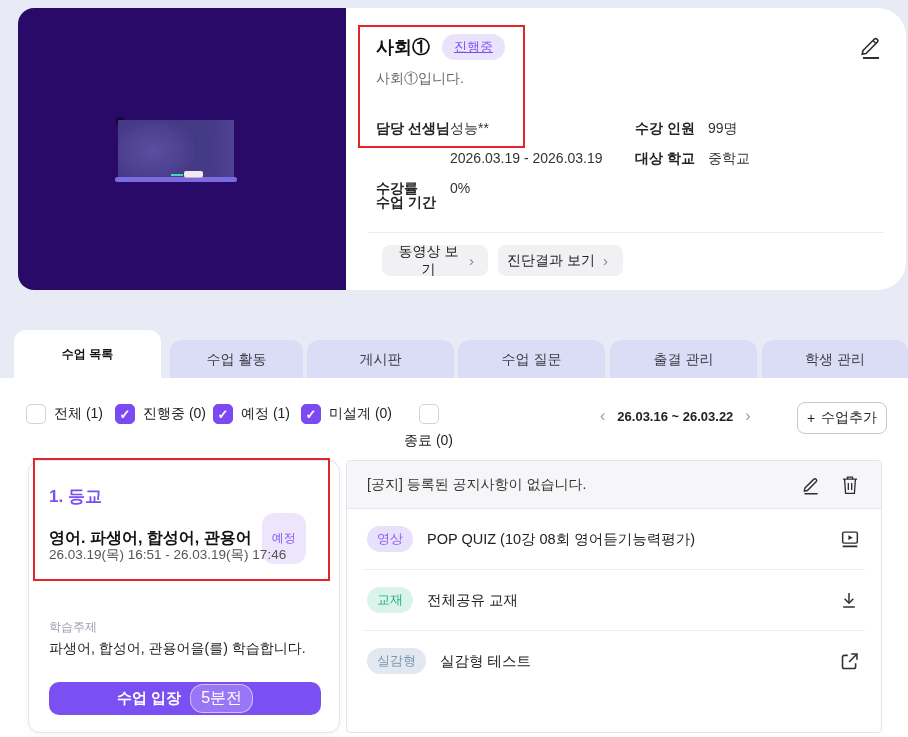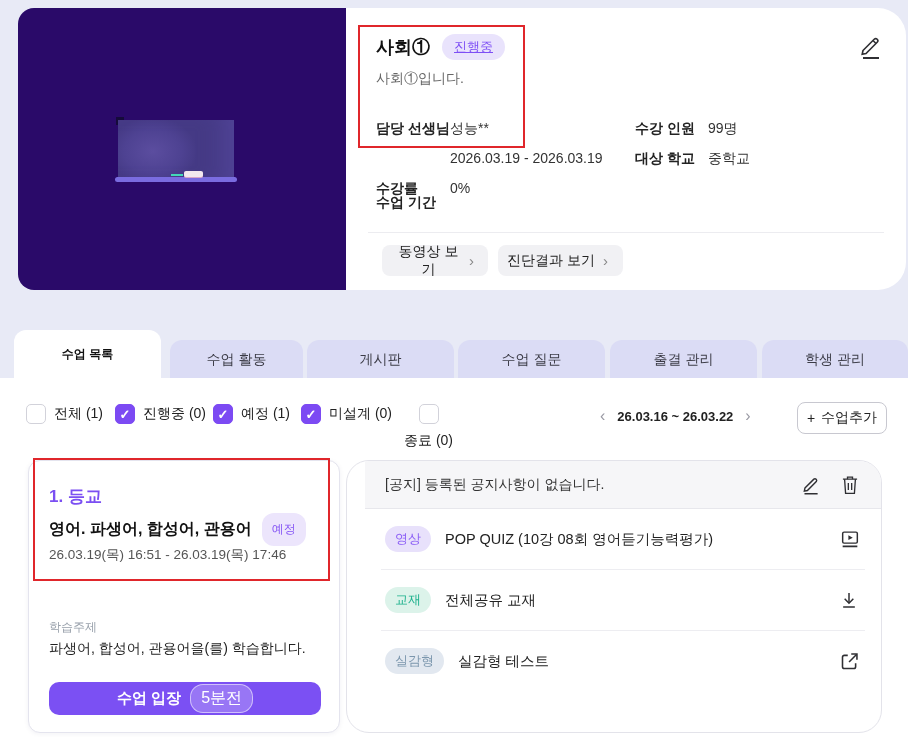--- a/index.html
+++ b/index.html
@@ -67,36 +67,36 @@
              display:flex; align-items:center; justify-content:center; gap:6px; cursor:pointer;
              font-family:"Liberation Sans",sans-serif; }
 
   
   .class-card { position:absolute; left:28px; top:82px; width:312px; height:273px; background:#fff;
                 border:1px solid #e4e4ee; border-radius:12px;
                 box-shadow:0 1px 5px rgba(40,40,80,0.06); }
   .c-order { position:absolute; left:20px; top:24px; font-size:17px; font-weight:bold; color:#7b4ff2; }
   .c-title-row { position:absolute; left:20px; top:52px; display:flex; align-items:center; gap:10px; }
   .c-title { font-size:16px; font-weight:bold; color:#111; }
-  .pill-small { padding:8px 10px; border-radius:12px; font-size:12px; background:#ece5fc; color:#8657f5; }
+  .pill-small { padding:17px 10px; border-radius:12px; font-size:12px; background:#ece5fc; color:#8657f5; }
   .c-time { position:absolute; left:20px; top:84px; width:278px; font-size:13.5px; color:#555;
             line-height:1.45; word-break:break-all; }
   .c-topic-label { position:absolute; left:20px; top:158px; font-size:12px; color:#98a0ab; }
   .c-topic { position:absolute; left:20px; top:179px; font-size:14px; color:#222; }
   .enter-btn { position:absolute; left:20px; top:221px; width:272px; height:33px; background:#7b50f3;
                border:none; border-radius:10px; display:flex; align-items:center; justify-content:center;
                gap:9px; cursor:pointer; font-family:"Liberation Sans",sans-serif; }
   .enter-label { font-size:15px; font-weight:bold; color:#fff; }
   .enter-pill { padding:3px 10px; border-radius:13px; font-size:16px; color:#fff;
                 background:rgba(255,255,255,0.22); border:1px solid rgba(255,255,255,0.55); }
   .red-box-2 { left:33px; top:80px; width:297px; height:123px; }
 
   
   .activity { position:absolute; left:346px; top:82px; width:536px; height:273px; background:#fff;
-              border:1px solid #e3e3ea; border-radius:23px; overflow:hidden;padding-left:18px; }
+              border:1px solid #e3e3ea; border-radius:4px; overflow:hidden; }
   .notice { height:48px; background:#f6f6f8; border-bottom:1px solid #e7e7ec; display:flex;
             align-items:center; padding:0 20px; }
   .notice-text { font-size:14px; color:#333; }
   .notice-icons { margin-left:auto; display:flex; gap:18px; align-items:center; }
   .notice-icons .icon-btn { position:static; width:21px; height:22px; }
   .arow { height:60px; display:flex; align-items:center; padding:0 20px; }
   .adivider { height:1px; background:#ededf1; margin:0 16px; }
   .abadge { margin-right:14px; min-width:46px; text-align:center; padding:4px 10px;
             border-radius:14px; font-size:13px; }
   .abadge-video { background:#e8e1fb; color:#8a5cf6; }

